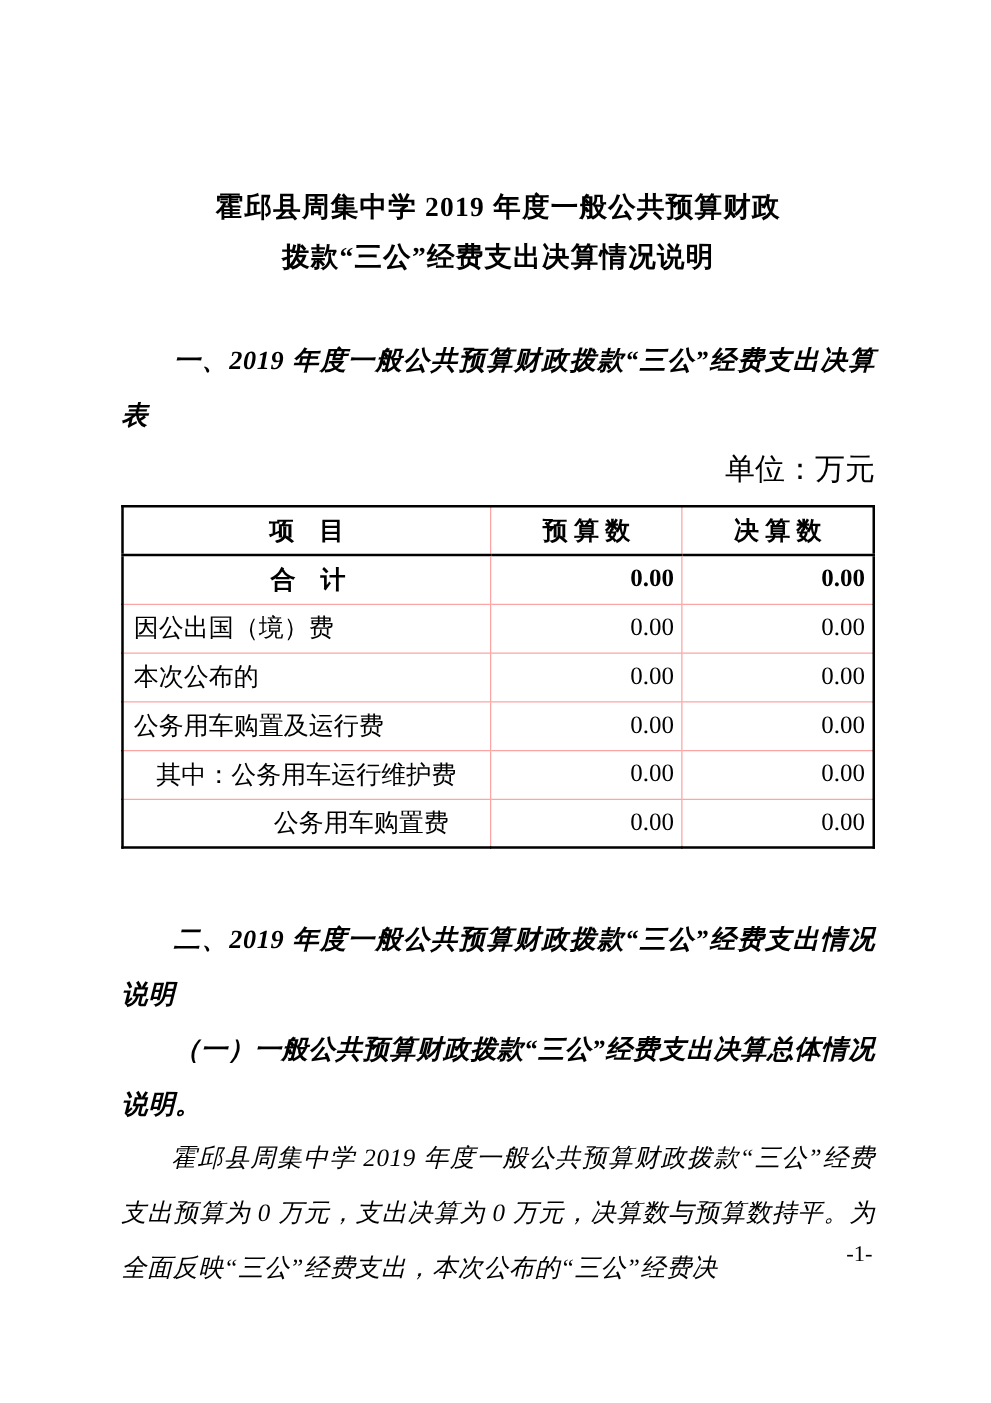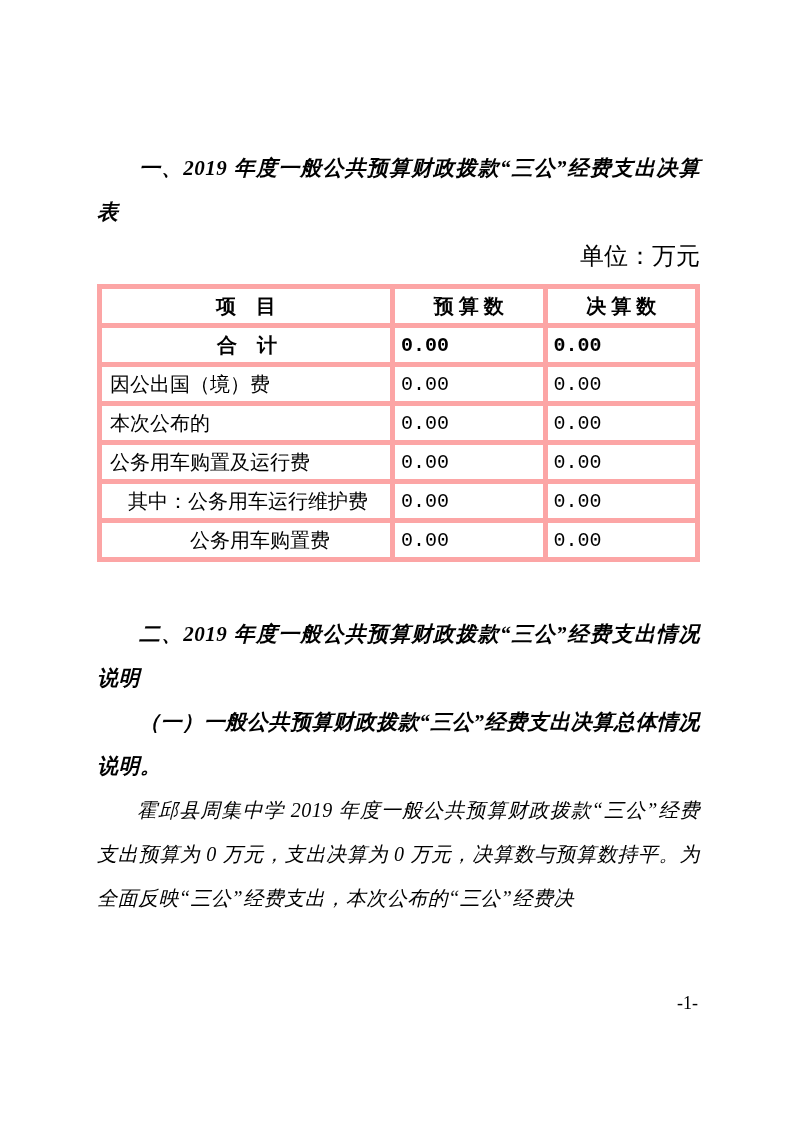--- a/index.html
+++ b/index.html
@@ -40,53 +40,57 @@
     margin-top: 2px;
   }
   table.expense {
     width: 100%;
     border-collapse: collapse;
     border: 2px solid #000;
     margin-top: 8px;
     table-layout: fixed;
   }
   table.expense th, table.expense td {
-    border: 5px solid #fca5a5;
+    border: 1px solid #fca5a5;
     height: 39px;
     font-size: 20px;
     vertical-align: middle;
     padding: 0 6px;
   }
   table.expense col.c-item { width: 49%; }
   table.expense col.c-num  { width: 25.5%; }
   table.expense thead th {
     font-weight: bold;
     text-align: center;
     border-bottom: 2px solid #000;
   }
-  table.expense td.num { text-align: left; font-family: Liberation Mono, monospace; }
+  table.expense td.num { text-align: right; font-family: Liberation Serif, serif; }
   table.expense tr.total td { font-weight: bold; }
   table.expense tr.total td.label { text-align: center; }
   table.expense td.label { text-align: left; padding-left: 8px; }
   table.expense tr.indent-1 td.label { padding-left: 26px; }
-  table.expense tr.indent-2 td.label { padding-left: 88px; }
+  table.expense tr.indent-2 td.label { padding-left: 120px; }
   .section2 { margin-top: 50px; }
   .page-number {
     position: absolute;
     top: 993px;
     right: 95px;
     font-size: 18px;
     font-family: "Liberation Serif", serif;
   }
 </style>
 </head>
 <body>
 
 <div class="page">
 
+  <h1 class="doc-title">
+    <span class="title-line">霍邱县周集中学 2019 年度一般公共预算财政</span>
+    <span class="title-line">拨款“三公”经费支出决算情况说明</span>
+  </h1>
 
   <p class="para heading indent">一、2019 年度一般公共预算财政拨款“三公”经费支出决算表</p>
 
   <p class="unit-line">单位：万元</p>
 
   <table class="expense">
     <colgroup>
       <col class="c-item">
         <col class="c-num">
         <col class="c-num">

